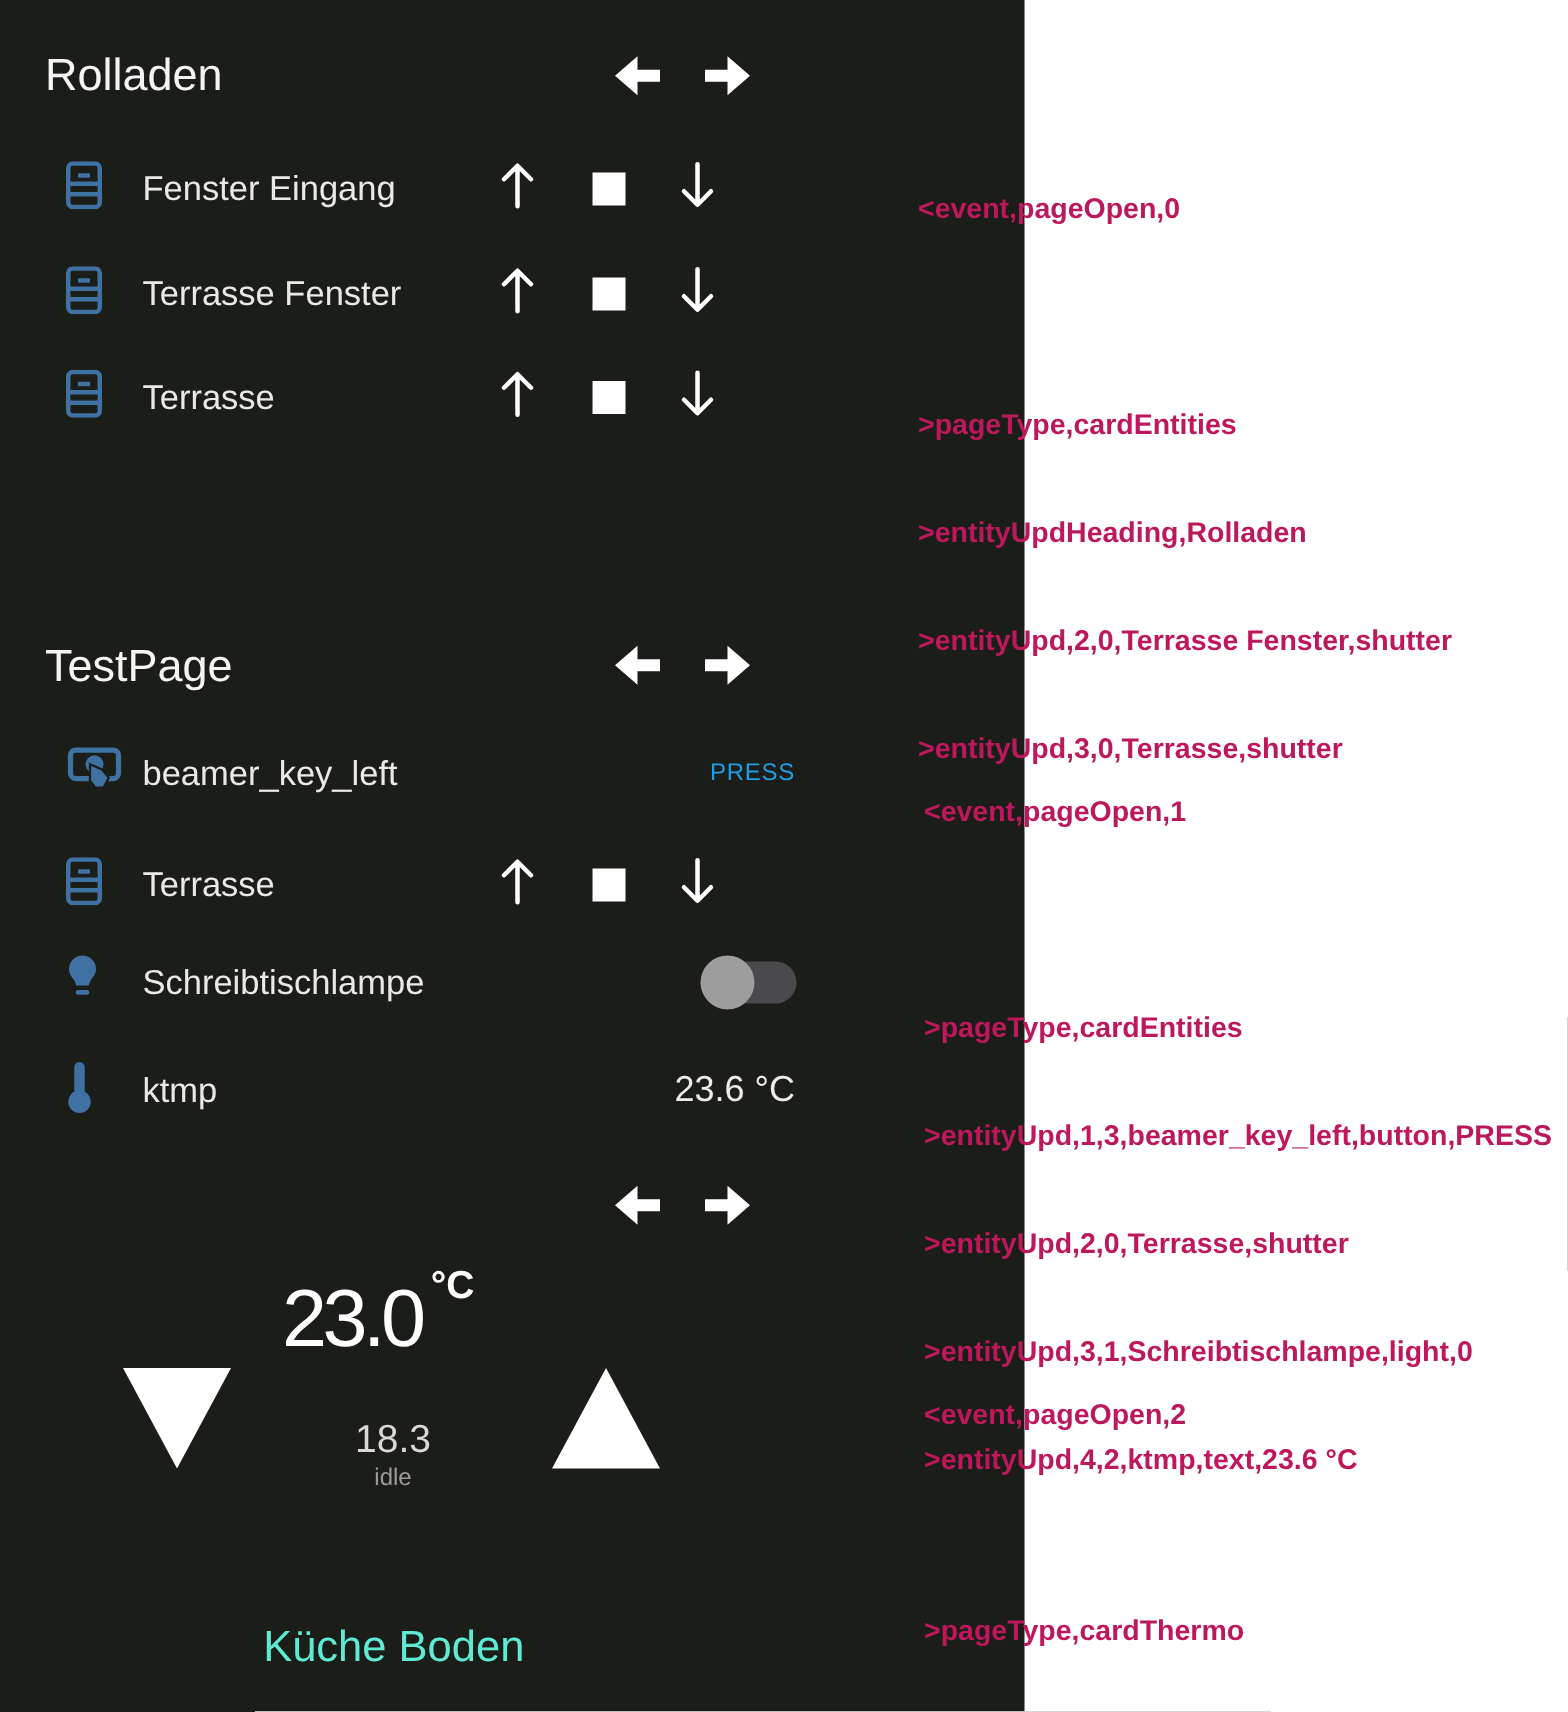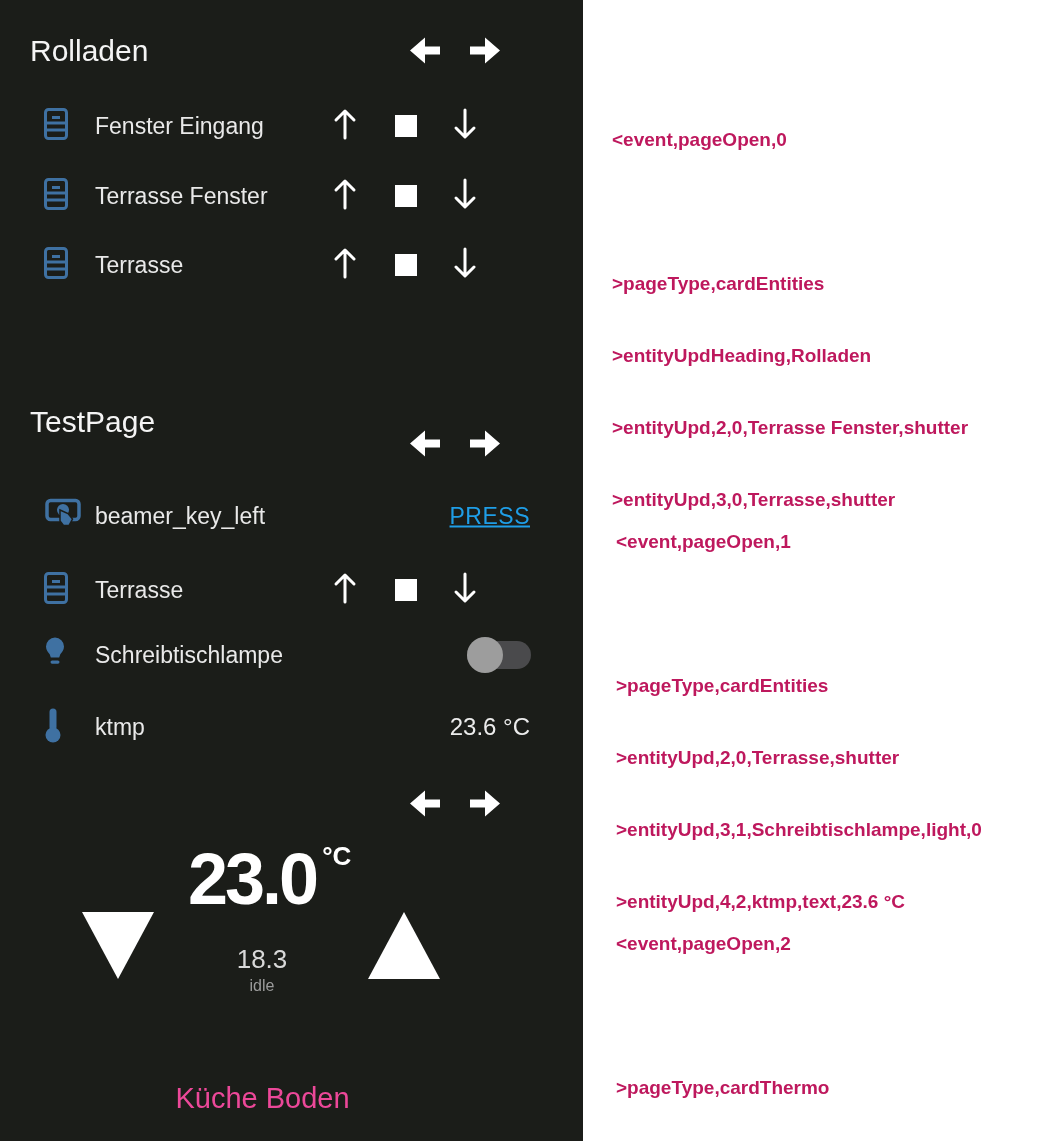--- a/index.html
+++ b/index.html
@@ -1,47 +1,47 @@
 <!DOCTYPE html>
 <html><head>
 <meta charset="utf-8">
 <style>
   html,body{margin:0;padding:0;background:#ffffff;}
   .stage{position:relative;width:1045px;height:1141px;background:#ffffff;overflow:hidden;
          font-family:"Liberation Sans",sans-serif;}
   
-  .panel{position:absolute;left:0;top:0;width:583px;height:1141px;background:#1b1d19;}
+  .panel{position:absolute;left:0;top:0;width:683px;height:1141px;background:#1b1d19;}
   .hdr{position:absolute;left:30px;color:#f4f4f4;font-size:30px;line-height:36px;}
   .nav{position:absolute;width:34px;height:31px;cursor:pointer;}
   .nav svg{display:block;width:34px;height:31px;}
   
   .row{position:absolute;left:0;width:565px;height:70px;}
   .ricon{position:absolute;left:44px;top:50%;transform:translateY(-50%);display:block;}
   .rlabel{position:absolute;left:95px;top:50%;transform:translateY(-50%);
           font-size:23px;color:#e9e9e9;white-space:nowrap;}
   .ctl{position:absolute;top:50%;transform:translate(-50%,-50%);display:block;}
   .ctl.up{left:345px;} .ctl.stop{left:406px;} .ctl.down{left:465px;}
   .sq{display:block;width:22px;height:22px;background:#ffffff;}
   .value{position:absolute;right:35px;top:50%;transform:translateY(-50%);
          font-size:24px;color:#ececec;white-space:nowrap;}
-  .value.press{color:#1f9ee7;font-size:23px;font-weight:500;letter-spacing:0.5px;text-decoration:underline;}
+  .value.press{color:#1f9ee7;font-size:16px;font-weight:500;letter-spacing:0.5px;}
   
   .toggle{position:absolute;right:34px;top:50%;transform:translateY(-50%);width:64px;height:36px;}
   .toggle .track{position:absolute;left:0;right:0;top:4px;height:28px;border-radius:14px;background:#4a4a4c;}
   .toggle .knob{position:absolute;left:0;top:0;width:36px;height:36px;border-radius:50%;background:#9d9d9d;}
   
   .thermo-temp{position:absolute;left:188px;top:843px;display:flex;align-items:flex-start;color:#ffffff;}
-  .thermo-temp .big{font-size:72px;font-weight:700;line-height:72px;letter-spacing:-3px;}
+  .thermo-temp .big{font-size:54px;font-weight:400;line-height:72px;letter-spacing:-3px;}
   .thermo-temp .unit{font-size:26px;font-weight:700;margin:0 0 0 6px;line-height:26px;}
   .tri{position:absolute;width:0;height:0;cursor:pointer;}
   .tri.down{left:82px;top:912px;border-left:36px solid transparent;border-right:36px solid transparent;border-top:67px solid #ffffff;}
   .tri.up{left:368px;top:912px;border-left:36px solid transparent;border-right:36px solid transparent;border-bottom:67px solid #ffffff;}
   .setpoint{position:absolute;left:187px;width:150px;top:944px;text-align:center;font-size:26px;color:#d9d9d9;}
   .hvac-state{position:absolute;left:187px;width:150px;top:977px;text-align:center;font-size:16px;color:#9b9b9b;}
-  .thermo-title{position:absolute;left:0;width:525px;top:1082px;text-align:center;font-size:29px;color:#ec4899;}
+  .thermo-title{position:absolute;left:0;width:525px;top:1082px;text-align:center;font-size:29px;color:#5eead4;}
   
   .log{position:absolute;color:#be185d;font-weight:700;font-size:19px;line-height:24px;white-space:pre;}
   .log .blank{height:24px;}
   #log0{left:612px;top:80px;} #log1{left:616px;top:482px;} #log2{left:616px;top:884px;}
 </style>
 </head>
 <body>
 
 <div class="stage">
   <div class="panel">
@@ -132,21 +132,21 @@
       <span class="ctl stop">
           <span class="sq"></span>
         </span>
       <span class="ctl down">
         <svg width="26" height="34" viewBox="0 0 26 34">
             <path d="M13 3 V29 M4 21 L13 30 L22 21" stroke="#fff" stroke-width="3" fill="none" stroke-linecap="round" stroke-linejoin="round"></path>
           </svg>
       </span>
     </div>
 
-    <div class="hdr" style="top:404px">TestPage</div>
+    <div class="hdr" style="top:427px">TestPage</div>
     <div class="nav" style="left:408px;top:428px">
       <svg viewBox="0 0 34 30">
           <path d="M32 11 H17 V2 L2 15 L17 28 V19 H32 Z" fill="#fff"></path>
         </svg>
     </div>
     <div class="nav" style="left:468px;top:428px">
       <svg viewBox="0 0 34 30">
           <path d="M2 11 H17 V2 L32 15 L17 28 V19 H2 Z" fill="#fff"></path>
         </svg>
     </div>
@@ -245,20 +245,21 @@
     <div>&gt;pageType,cardEntities</div>
     <div>&gt;entityUpdHeading,Rolladen</div>
     <div>&gt;entityUpd,2,0,Terrasse Fenster,shutter</div>
     <div>&gt;entityUpd,3,0,Terrasse,shutter</div>
   </div>
 
   <div class="log" id="log1">
     <div>&lt;event,pageOpen,1</div>
     <div class="blank"></div>
     <div>&gt;pageType,cardEntities</div>
+    <div>&gt;entityUpd,1,3,beamer_key_left,button,PRESS</div>
     <div>&gt;entityUpd,2,0,Terrasse,shutter</div>
     <div>&gt;entityUpd,3,1,Schreibtischlampe,light,0</div>
     <div>&gt;entityUpd,4,2,ktmp,text,23.6 °C</div>
   </div>
 
   <div class="log" id="log2">
     <div>&lt;event,pageOpen,2</div>
     <div class="blank"></div>
     <div>&gt;pageType,cardThermo</div>
     

